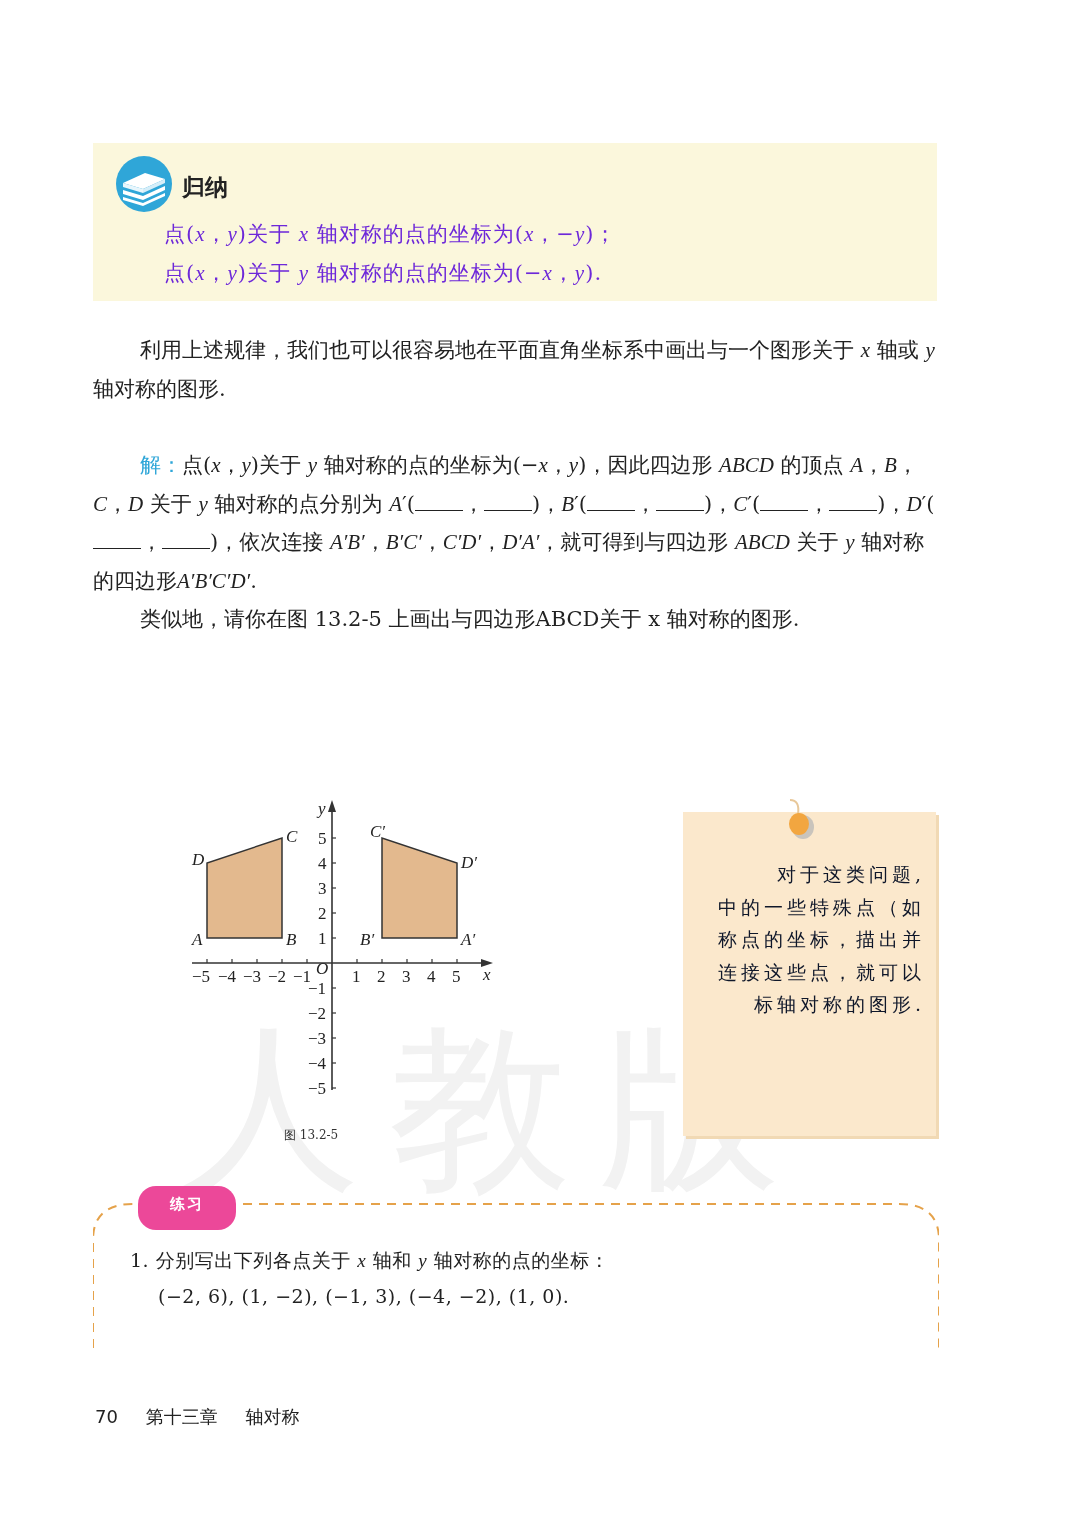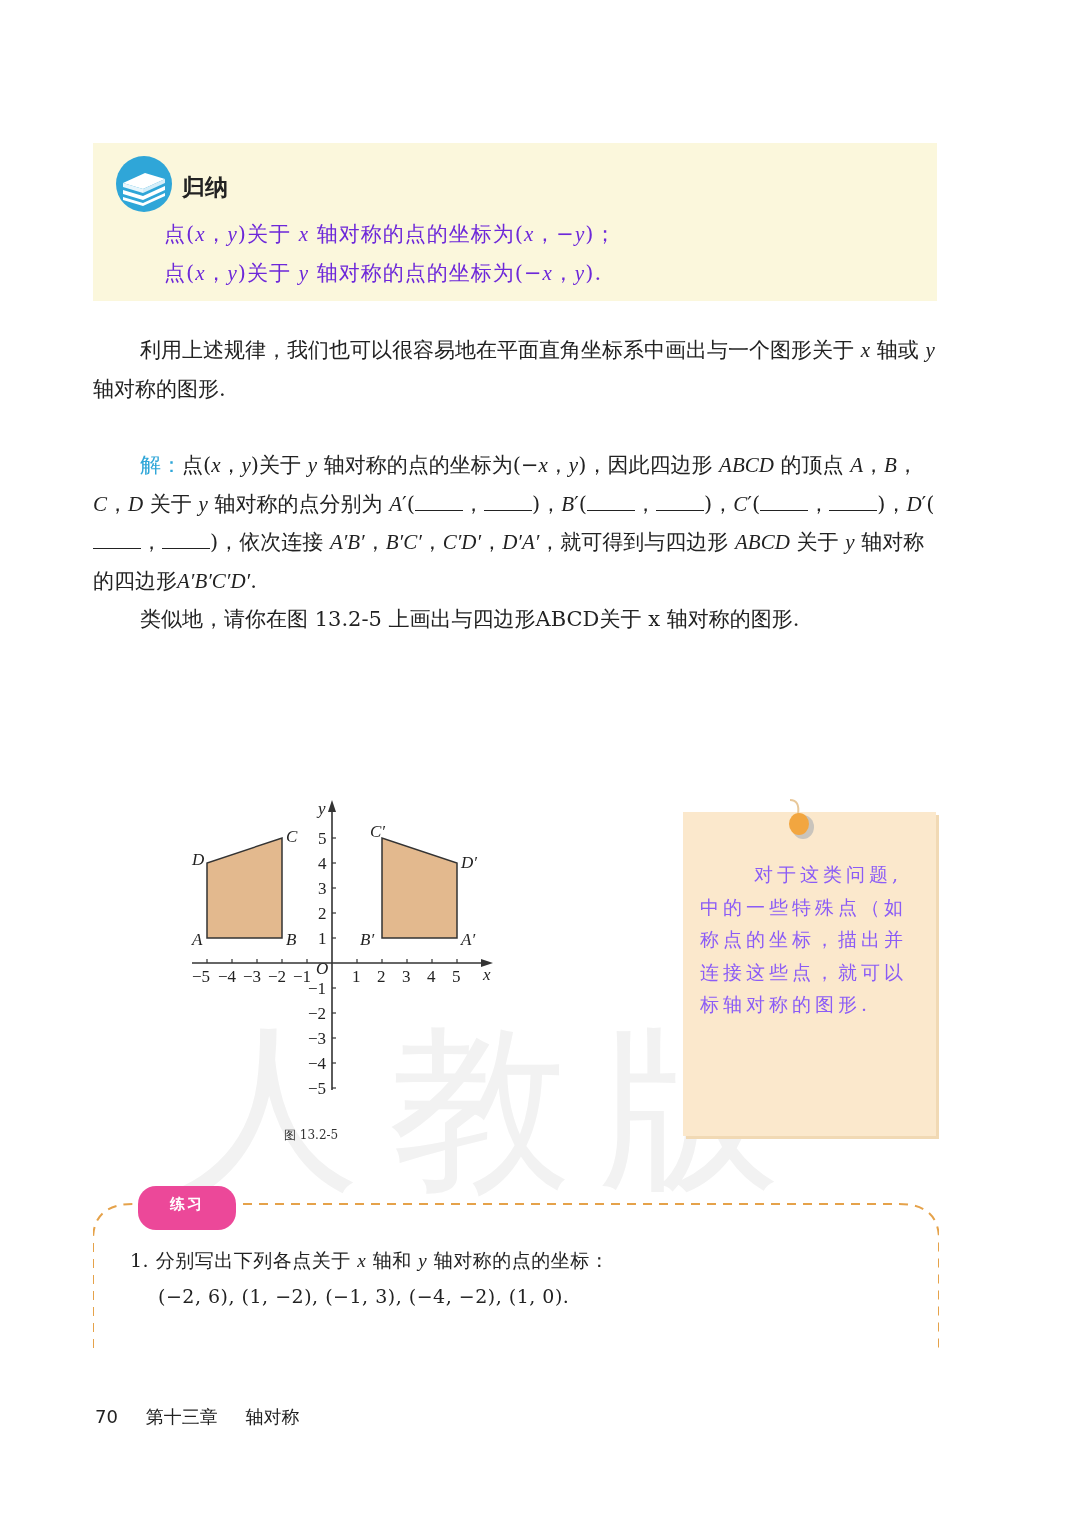--- a/index.html
+++ b/index.html
@@ -10,21 +10,21 @@
   .sum-icon { left:115px; top:155px; width:58px; height:58px; }
   .sum-title { left:182px; top:172px; font-family:"DejaVu Sans","Liberation Sans",sans-serif; font-weight:bold; font-size:23px; color:#222; }
   .sum-line { left:164px; font-size:21px; letter-spacing:1px; color:#6d28d9; }
   .para { left:93px; width:850px; font-size:21px; line-height:38.5px; color:#222; }
   .para p { margin:0; }
   .indent { text-indent:47px; }
   .blue { color:#2fa6d8; }
   i.m { font-family:"Liberation Serif","DejaVu Serif",serif; font-style:italic; }
   .blank { display:inline-block; width:48px; border-bottom:1.5px solid #222; height:18px; vertical-align:baseline; }
   .note { left:683px; top:812px; width:253px; height:324px; background:#fbe8cc; box-shadow:3px 3px 0 #f1d9b4; }
-  .note-text { left:700px; top:858px; width:225px; font-size:19px; line-height:32.5px; letter-spacing:4px; color:#8b5cf6; }
+  .note-text { left:700px; top:858px; width:225px; font-size:19px; line-height:32.5px; letter-spacing:4px; color:#0f172a;text-align:right; }
   .note-text p { margin:0; }
   .caption { left:284px; top:1127px; font-size:12px; color:#333; }
   .practice { left:93px; top:1200px; width:846px; height:148px; }
   .practice-tag { left:138px; top:1186px; width:98px; height:44px; background:#ec4899; border-radius:18px;
                   color:#fff; font-family:"DejaVu Sans","Liberation Sans",sans-serif; font-weight:bold; font-size:15px;
                   text-align:center; line-height:36px; letter-spacing:2px; }
   .prac-line { font-size:19px; color:#222; letter-spacing:0.5px; }
   .footer { left:95px; top:1405px; font-family:"DejaVu Sans","Liberation Sans",sans-serif; font-size:18px; color:#222; }
   .footer span { margin-right:22px; }
   .watermark { left:180px; top:990px; font-size:180px; color:#f2f2f2; font-family:"DejaVu Serif",serif; letter-spacing:30px; }

